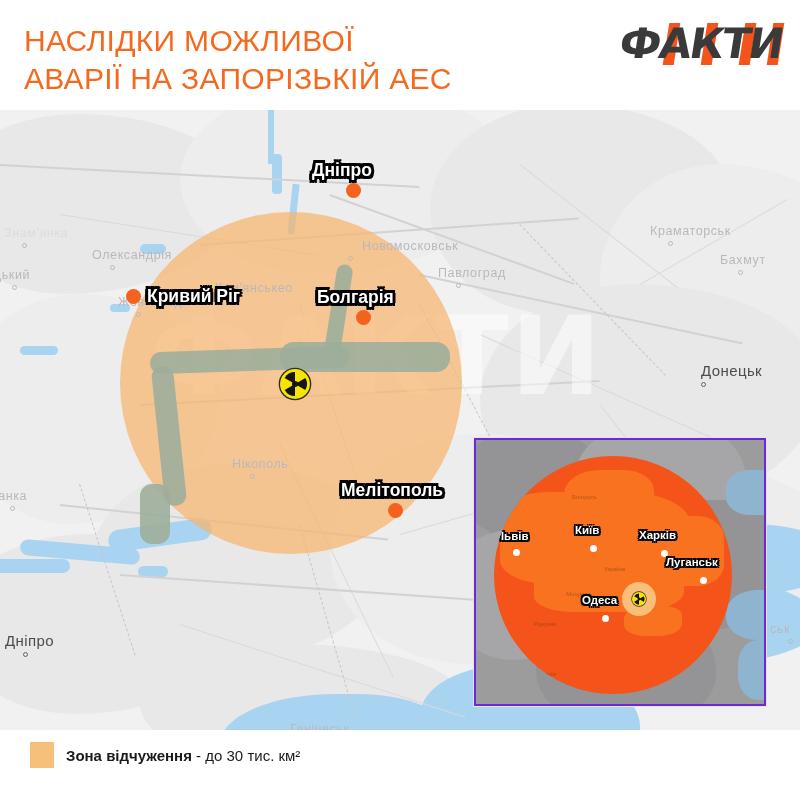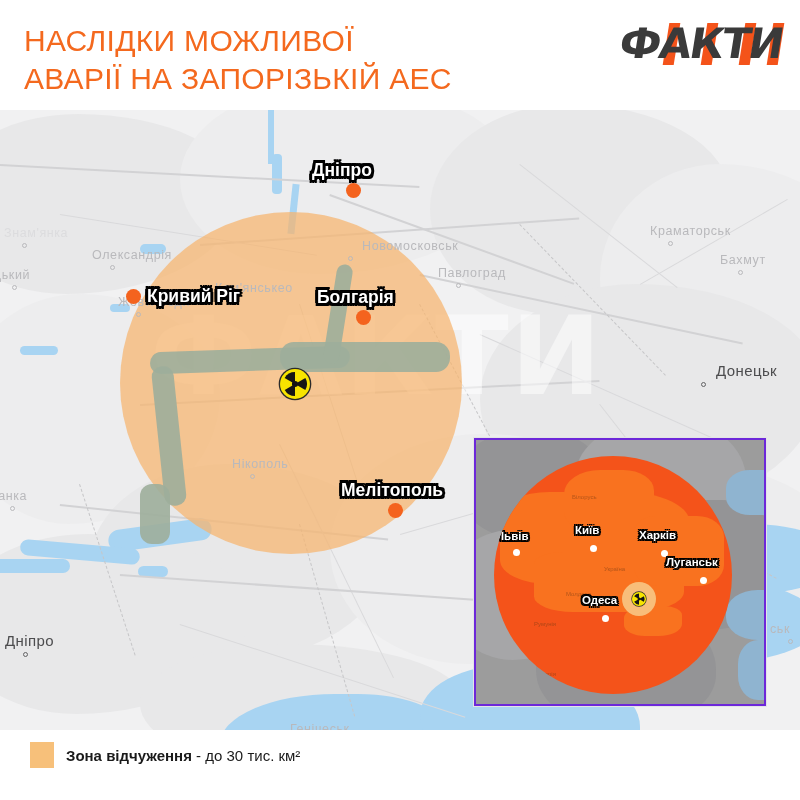--- a/index.html
+++ b/index.html
@@ -232,21 +232,21 @@
         <div class="bgcity" style="left: 215px; top: 177px;">Кам'янськео</div>
         <div class="bgdot" style="left: 233px; top: 194px;"></div>
         <div class="bgcity" style="left: 330px; top: 135px; margin-left: 32px;">Новомосковськ</div>
         <div class="bgdot" style="left: 348px; top: 152px;"></div>
         <div class="bgcity" style="left: 438px; top: 162px;">Павлоград</div>
         <div class="bgdot" style="left: 456px; top: 179px;"></div>
         <div class="bgcity" style="left: 650px; top: 120px;">Краматорськ</div>
         <div class="bgdot" style="left: 668px; top: 137px;"></div>
         <div class="bgcity" style="left: 720px; top: 149px;">Бахмут</div>
         <div class="bgdot" style="left: 738px; top: 166px;"></div>
-        <div class="bgcity dark" style="left: 716px; top: 258px;">Донецьк</div>
+        <div class="bgcity dark" style="left: 701px; top: 258px;">Донецьк</div>
         <div class="bgdot dark" style="left: 701px; top: 278px;"></div>
         <div class="bgcity" style="left: 232px; top: 353px;">Нікополь</div>
         <div class="bgdot" style="left: 250px; top: 370px;"></div>
         <div class="bgcity" style="left: -8px; top: 385px;">танка</div>
         <div class="bgdot" style="left: 10px; top: 402px;"></div>
         <div class="bgcity dark" style="left: 5px; top: 528px;">Дніпро</div>
         <div class="bgdot dark" style="left: 23px; top: 548px;"></div>
         <div class="bgcity" style="left: 290px; top: 618px;">Генічеськ</div>
         <div class="bgcity" style="left: 770px; top: 518px;">ськ</div>
         <div class="bgdot" style="left: 788px; top: 535px;"></div>

